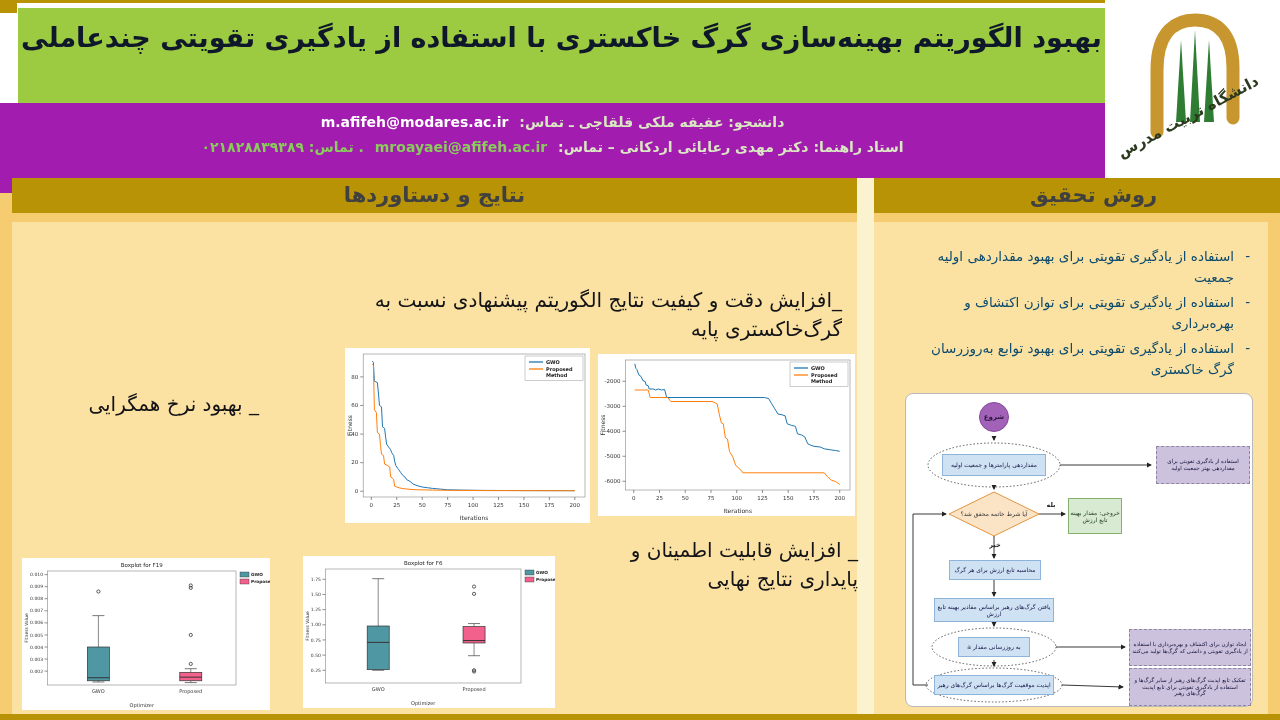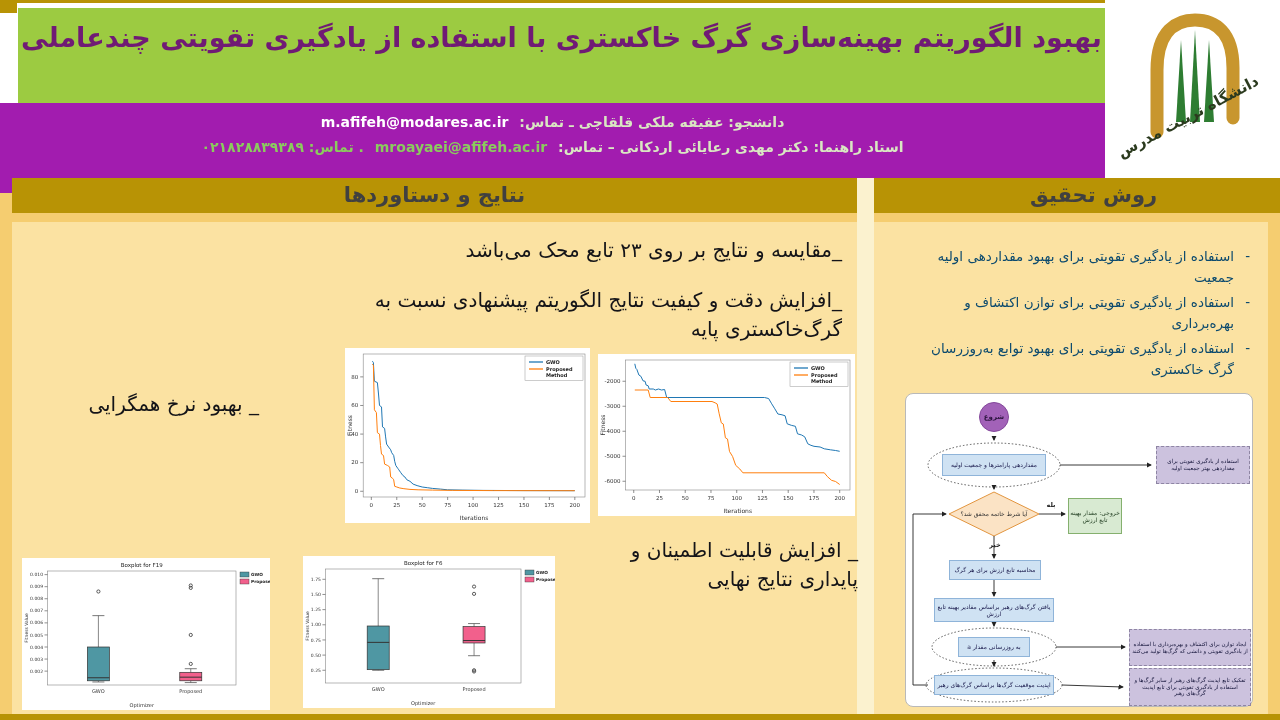--- a/index.html
+++ b/index.html
@@ -4,21 +4,21 @@
 <style>
   * { margin:0; padding:0; box-sizing:border-box; }
   body { font-family:"DejaVu Sans", sans-serif; background:#e8e8e8; }
   #page { position:relative; width:1280px; height:720px; background:#F5CD70; overflow:hidden; }
 
   
   #header-area { position:absolute; left:0; top:0; width:1280px; height:178px; background:#ffffff; }
   #top-line { position:absolute; left:0; top:0; width:1105px; height:3px; background:#B89305; }
   #corner-square { position:absolute; left:0; top:0; width:17px; height:13px; background:#B89305; }
   #title-block { position:absolute; left:18px; top:8px; width:1087px; height:95px; background:#9CCB41; }
-  #poster-title { margin-top:14px; text-align:center; direction:rtl; font-size:27px; font-weight:bold; color:#701a75; }
+  #poster-title { margin-top:14px; text-align:center; direction:rtl; font-size:27px; font-weight:bold; color:#0f172a; }
   #green-band { position:absolute; left:0; top:103px; width:1105px; height:90px; background:#a21caf; text-align:center; direction:rtl; }
   .band-line { font-size:14px; font-weight:bold; color:#D9E7C2; }
   .band-line.l1 { margin-top:11px; }
   .band-line.l2 { margin-top:9px; }
   .band-email1 { color:#ffffff; margin-right:6px; direction:ltr; unicode-bidi:embed; }
   .band-email2 { color:#8BCB5E; margin-right:6px; direction:ltr; unicode-bidi:embed; }
   .band-phone { color:#8BCB5E; margin-right:6px; }
 
   
   #logo-area { position:absolute; left:1105px; top:0; width:175px; height:178px; background:#ffffff; }
@@ -101,21 +101,20 @@
         <text x="16" y="158" transform="rotate(-28 16 158)" font-size="15" font-weight="bold" fill="#2b3a1e">دانشگاه تربیت مدرس</text>
       </svg>
     </div>
   </div>
 
   <div id="bar-results" class="section-bar">نتایج و دستاوردها</div>
   <div id="bar-method" class="section-bar">روش تحقیق</div>
   <div id="panel-gap"></div>
 
   <div id="left-panel" class="panel">
-    <div id="result-1" class="result-item">_مقایسه و نتایج بر روی ۲۳ تابع محک می‌باشد</div>
     <div id="result-2" class="result-item">_افزایش دقت و کیفیت نتایج الگوریتم پیشنهادی نسبت به گرگ‌خاکستری پایه</div>
     <div id="result-3" class="result-item">_ بهبود نرخ همگرایی</div>
     <div id="result-4" class="result-item">_ افزایش قابلیت اطمینان و پایداری نتایج نهایی</div>
 
     <svg id="chart-conv1" class="chart" width="245" height="175" viewBox="0 0 245 175">
         <rect x="18.2" y="6" width="221.8" height="143" fill="#fff" stroke="#888" stroke-width="0.6"></rect>
         <line x1="15.2" y1="143.28" x2="18.2" y2="143.28" stroke="#444" stroke-width="0.6"></line>
         <text x="13.2" y="145.08" text-anchor="end" font-size="5.5" fill="#333">0</text>
         <line x1="15.2" y1="114.68" x2="18.2" y2="114.68" stroke="#444" stroke-width="0.6"></line>
         <text x="13.2" y="116.48" text-anchor="end" font-size="5.5" fill="#333">20</text>

